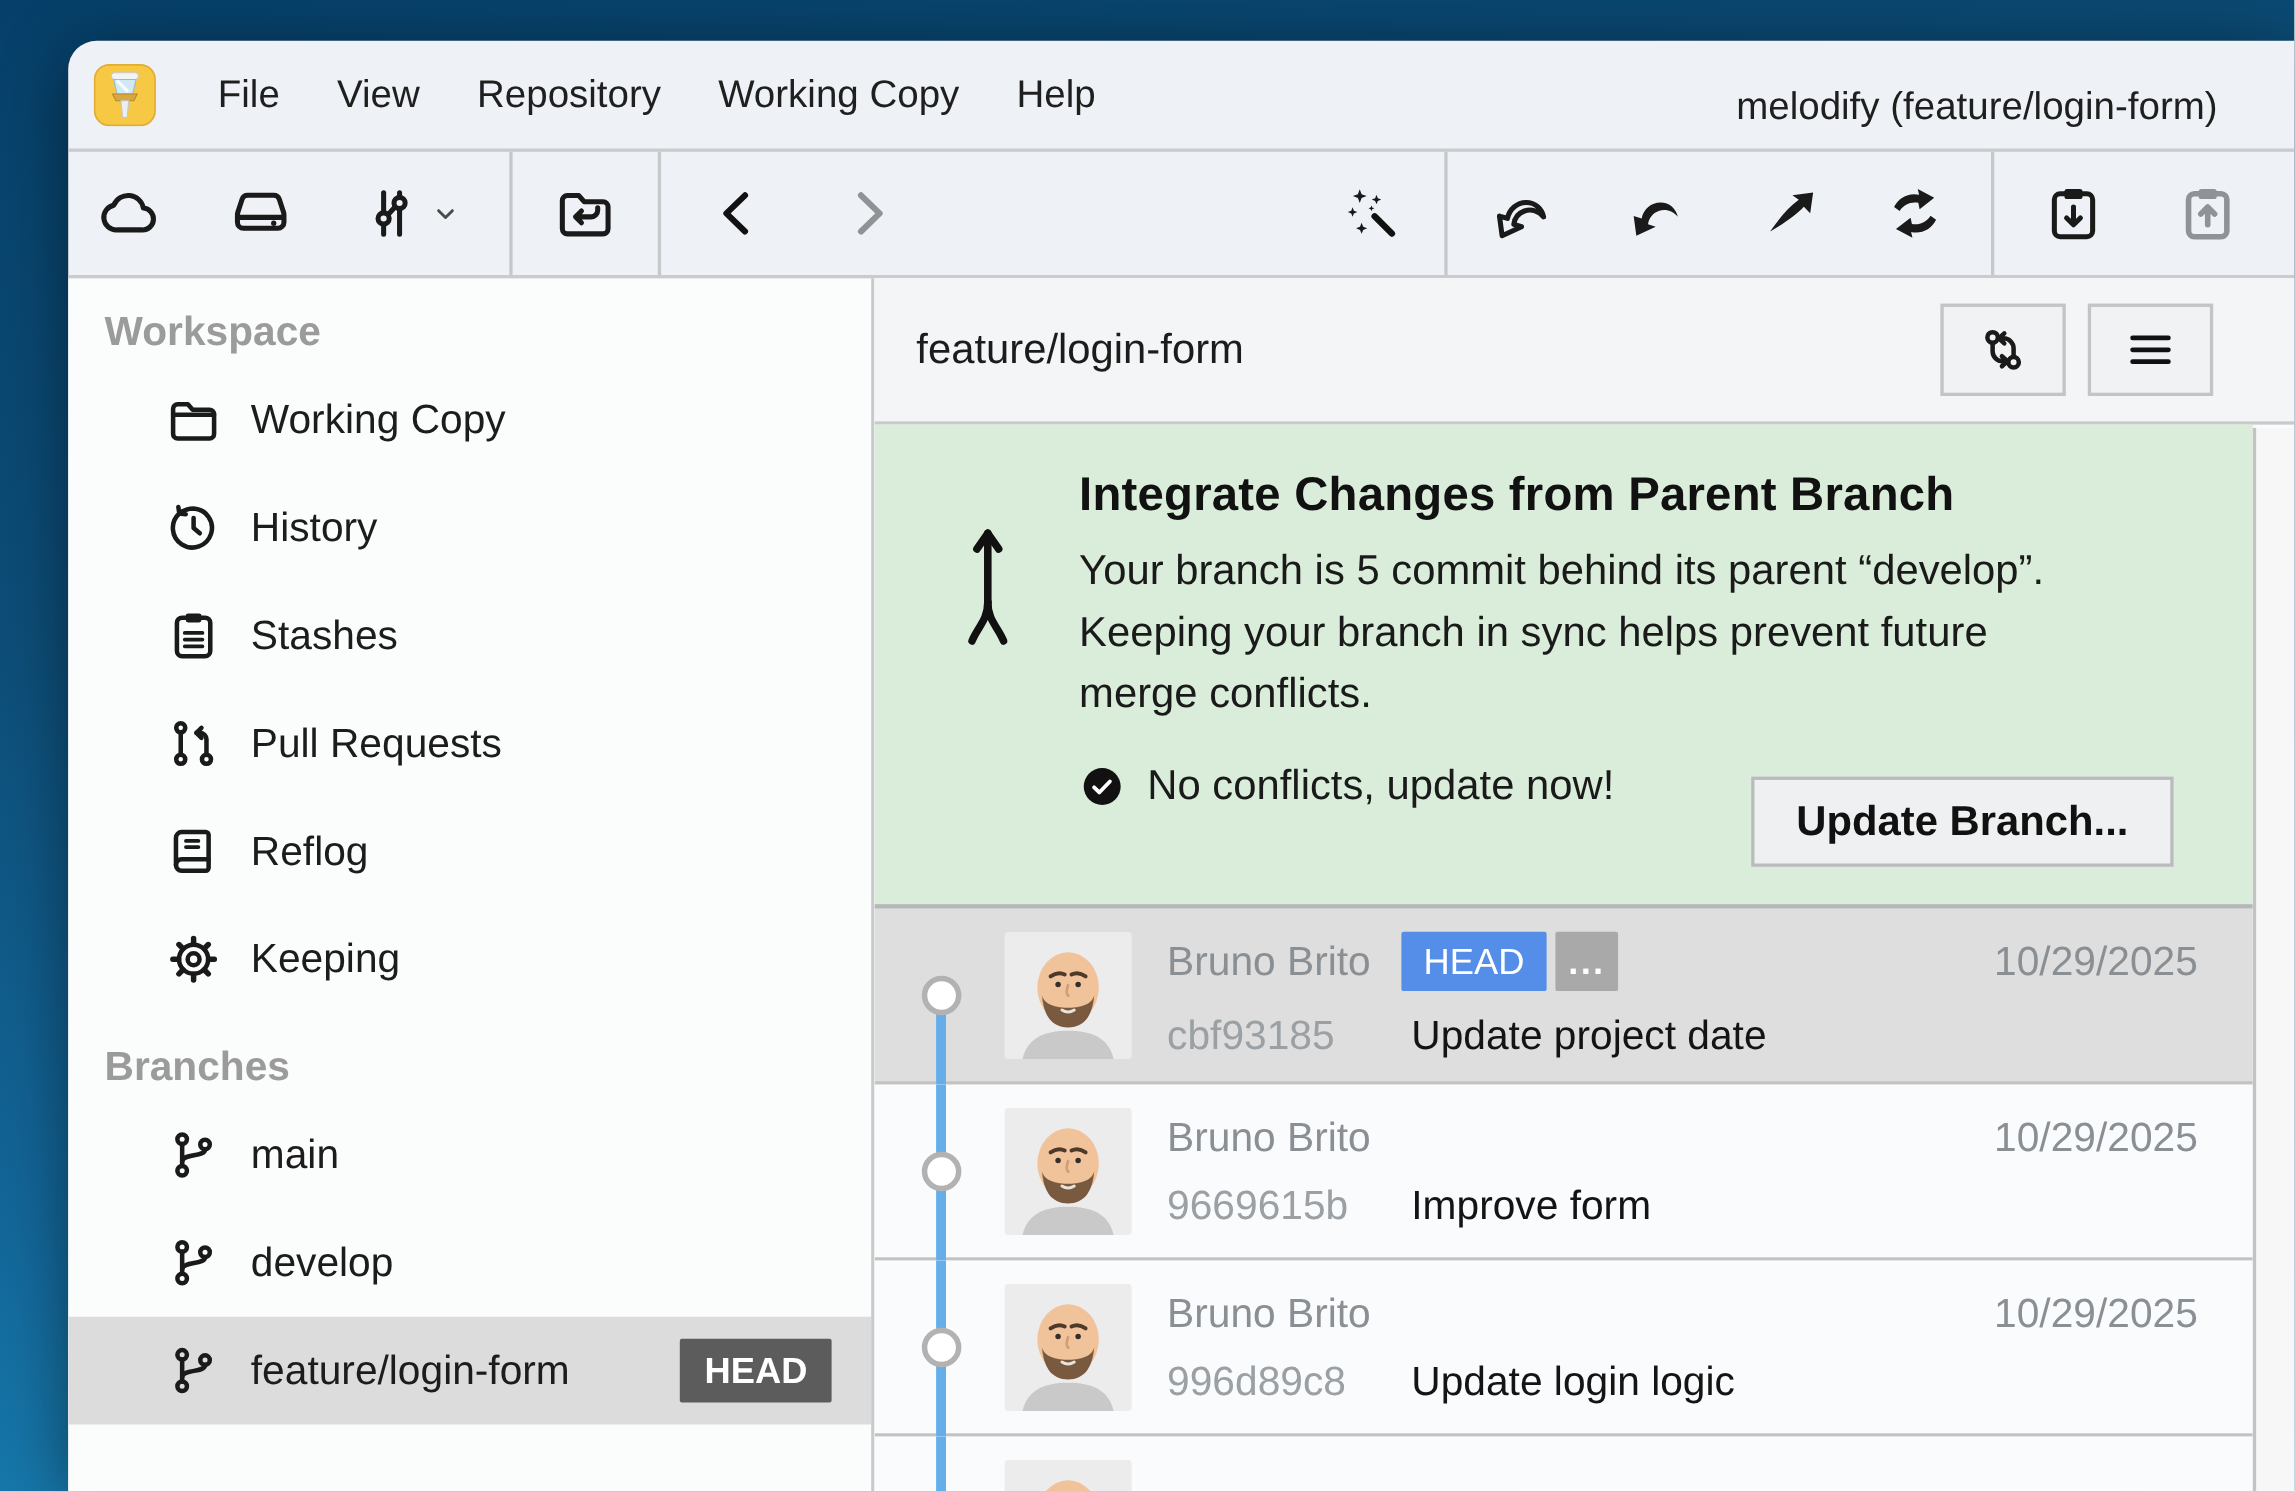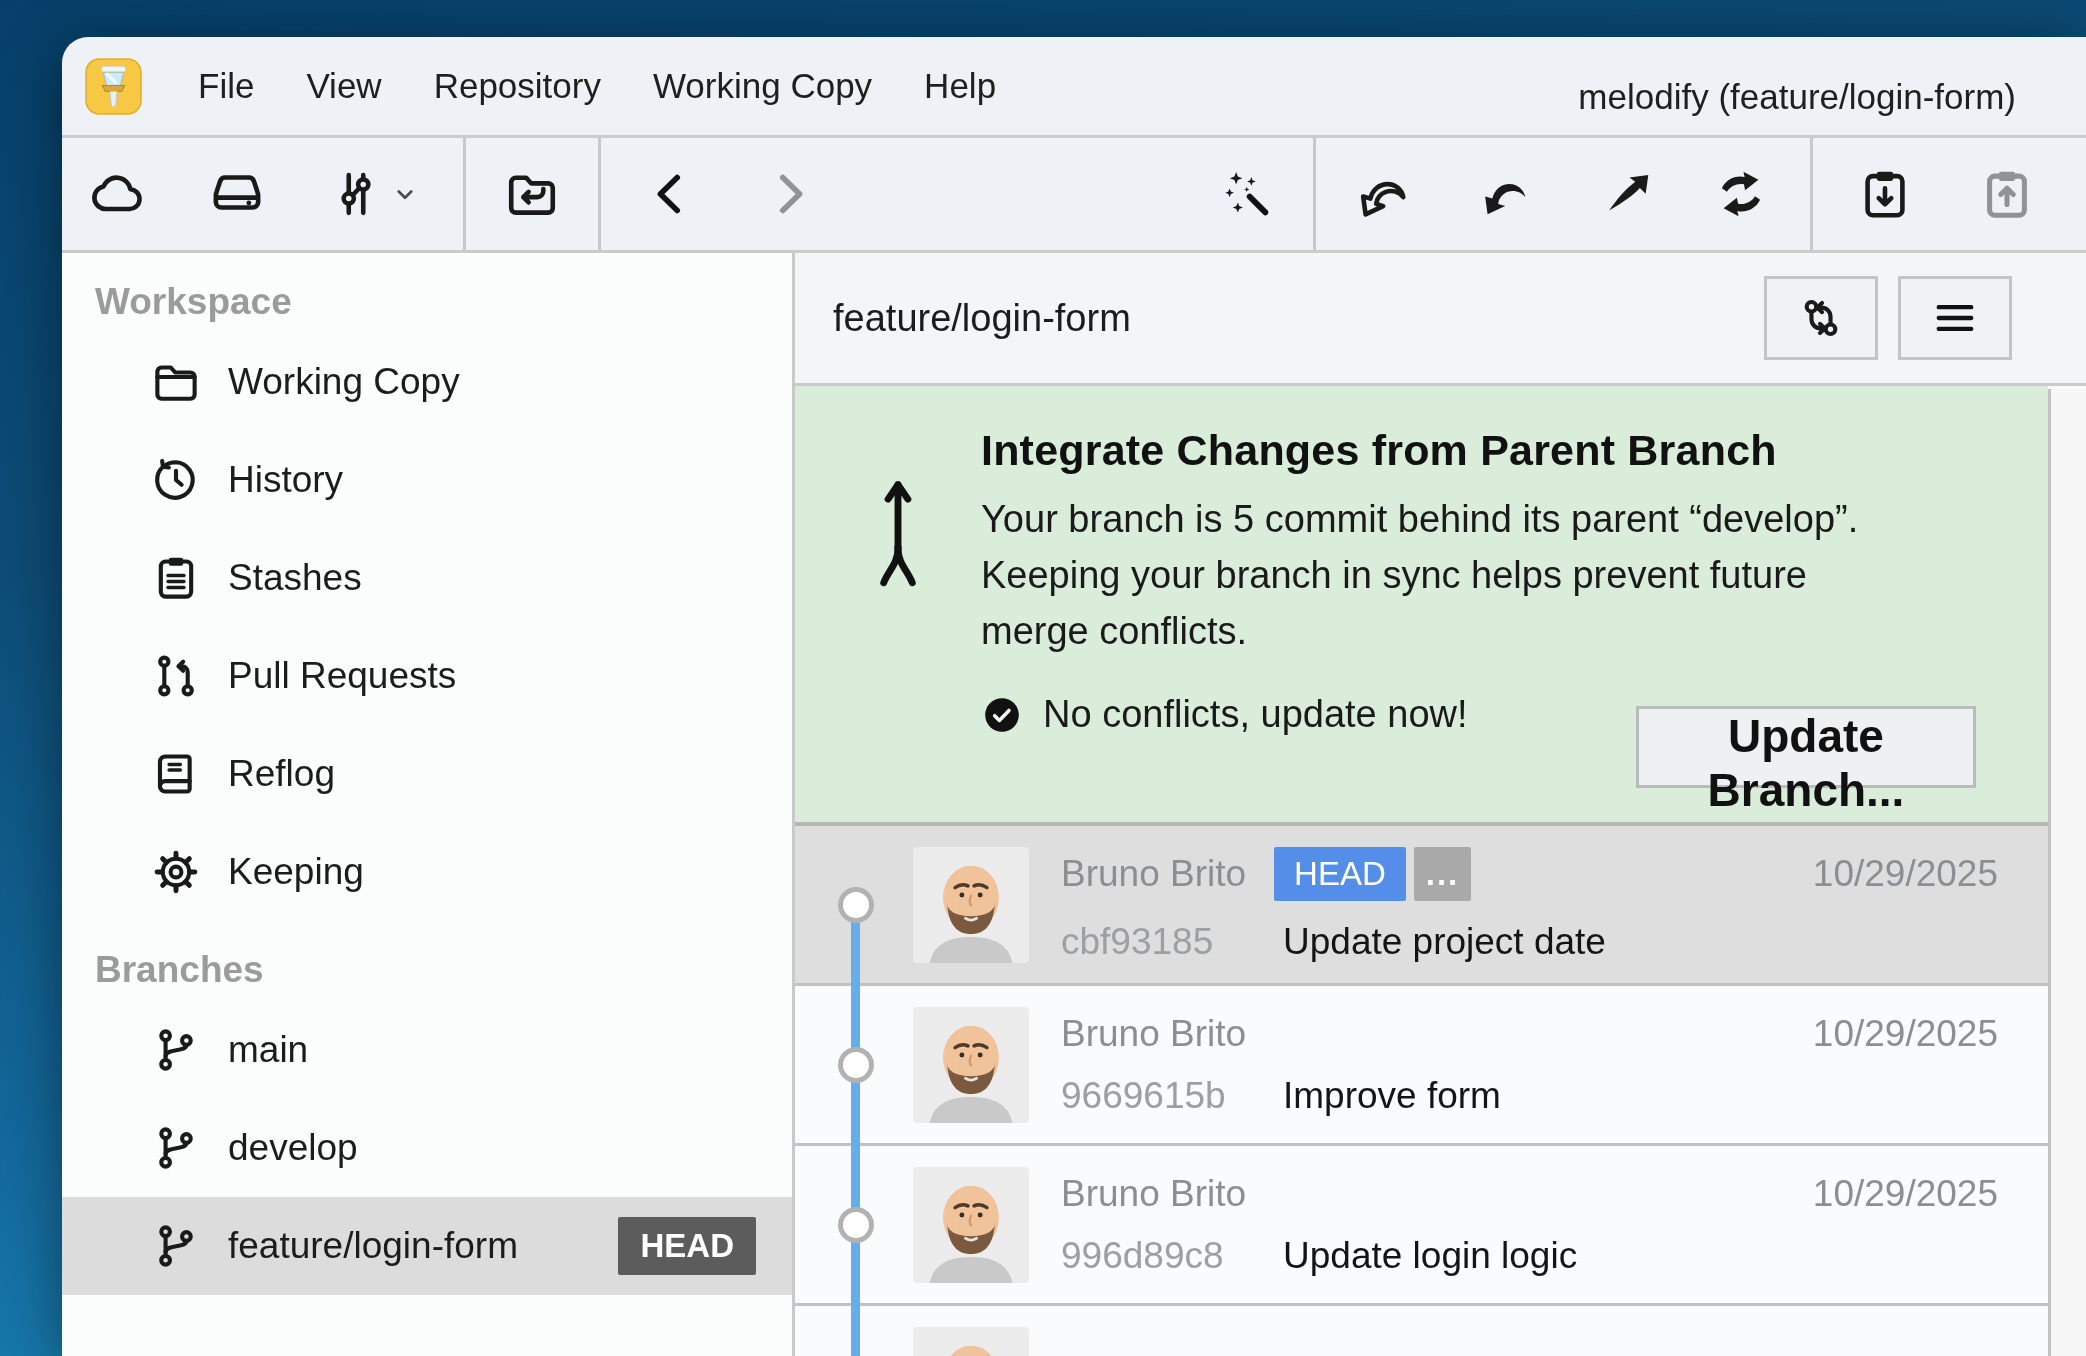--- a/index.html
+++ b/index.html
@@ -62,23 +62,23 @@
   .banner { height:440px; flex:0 0 440px; margin-right:38px; background:#d9edda;
     border-bottom:4px solid #b4b6b8; position:relative; padding:40px 0 0 70px; display:flex; }
   .banner-ico { width:70px; flex:0 0 70px; margin-top:18px; }
   .banner-ico svg { width:66px; height:196px; }
   .banner-body { padding-left:46px; }
   .bn-title { font-size:43px; font-weight:bold; color:#111; letter-spacing:.2px; }
   .bn-text { margin-top:16px; font-size:38px; line-height:56px; color:#1a1a1a; white-space:pre-line; max-width:980px; }
   .bn-status-row { margin-top:34px; display:flex; align-items:center; }
   .bn-check { width:42px; height:42px; margin-right:20px; }
   .bn-status { font-size:38px; color:#1a1a1a; }
-  .bn-btn { position:absolute; right:72px; top:320px; width:340px; height:82px;
+  .bn-btn { position:absolute; right:72px; top:320px; width:384px; height:82px;
     background:#eff0f1; border:3px solid #b9bbbd; font-family:inherit;
-    font-size:46px; font-weight:bold; color:#111; cursor:default; }
+    font-size:38px; font-weight:bold; color:#111; cursor:default; }
 
   
   .commits { flex:1; margin-right:38px; overflow:hidden; }
   .commit-row { height:160px; position:relative; border-bottom:3px solid #c2c2c2; background:#fafbfd; }
   .commit-row.selected { background:#dedede; }
   .g-line { position:absolute; left:56px; width:9px; top:0; bottom:-3px; background:#65aeea; }
   .commit-row.first .g-line { top:50%; }
   .g-dot { position:absolute; left:43px; top:50%; margin-top:-18px; width:36px; height:36px;
     border-radius:50%; background:#fff; border:5px solid #b2b2b2; }
   .c-avatar { position:absolute; left:118px; top:50%; margin-top:-58px; width:116px; height:116px;

